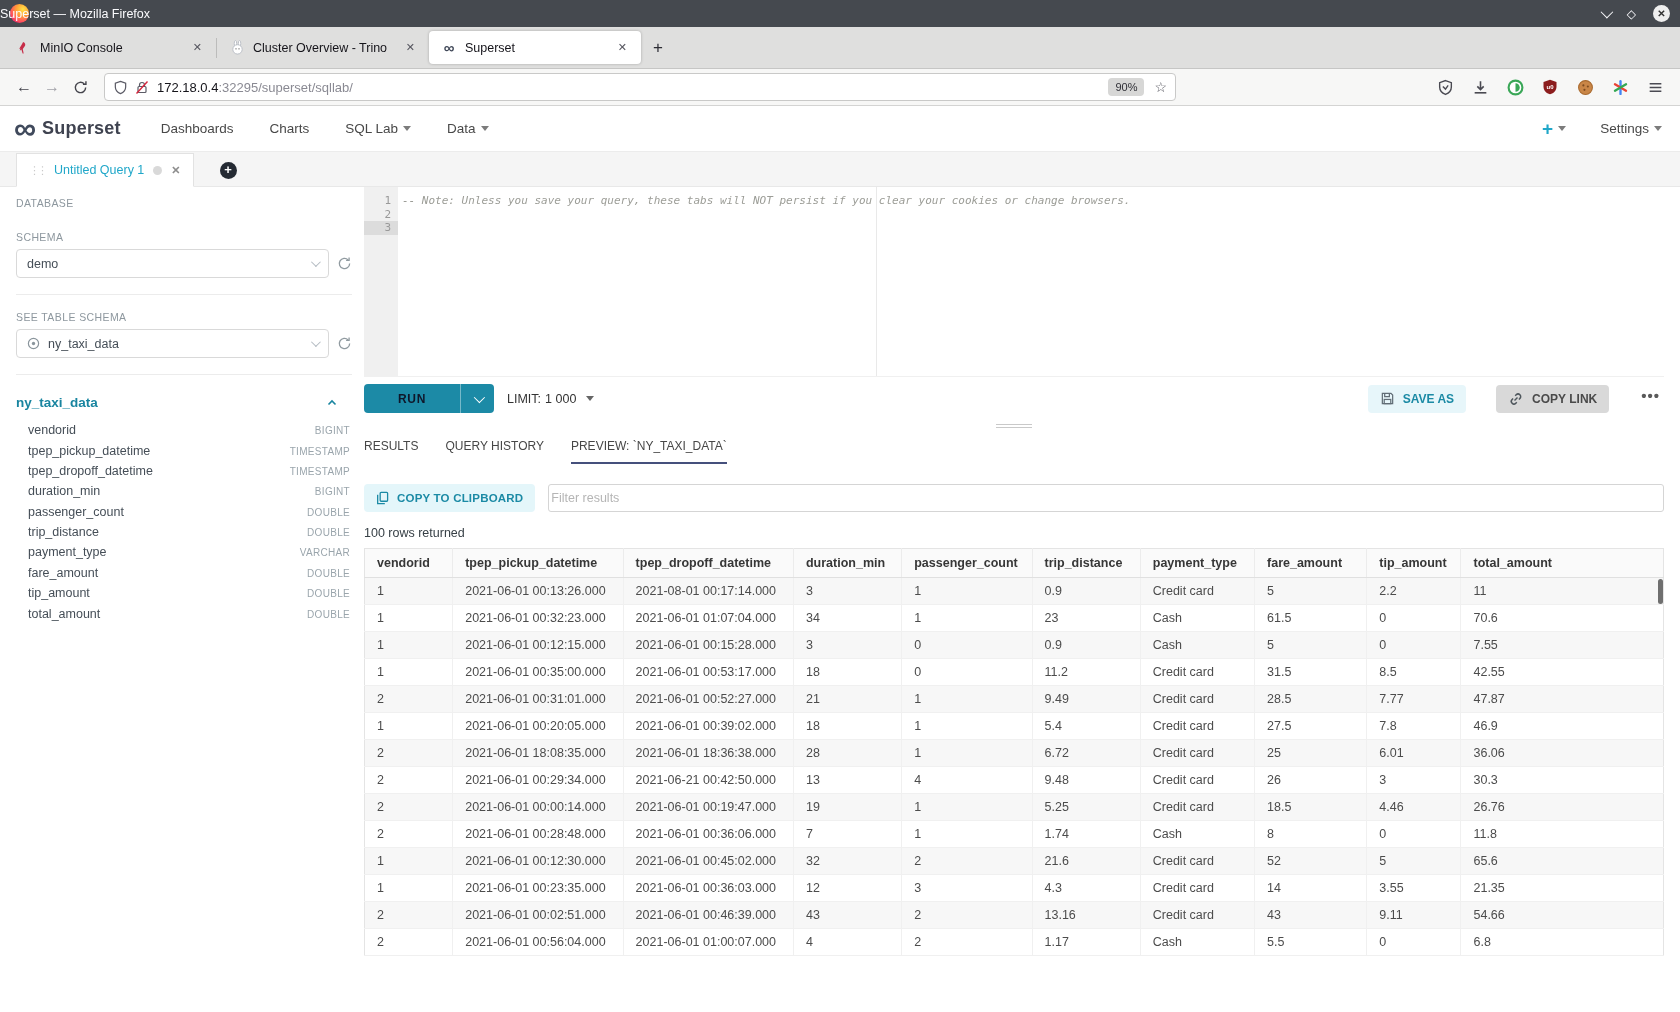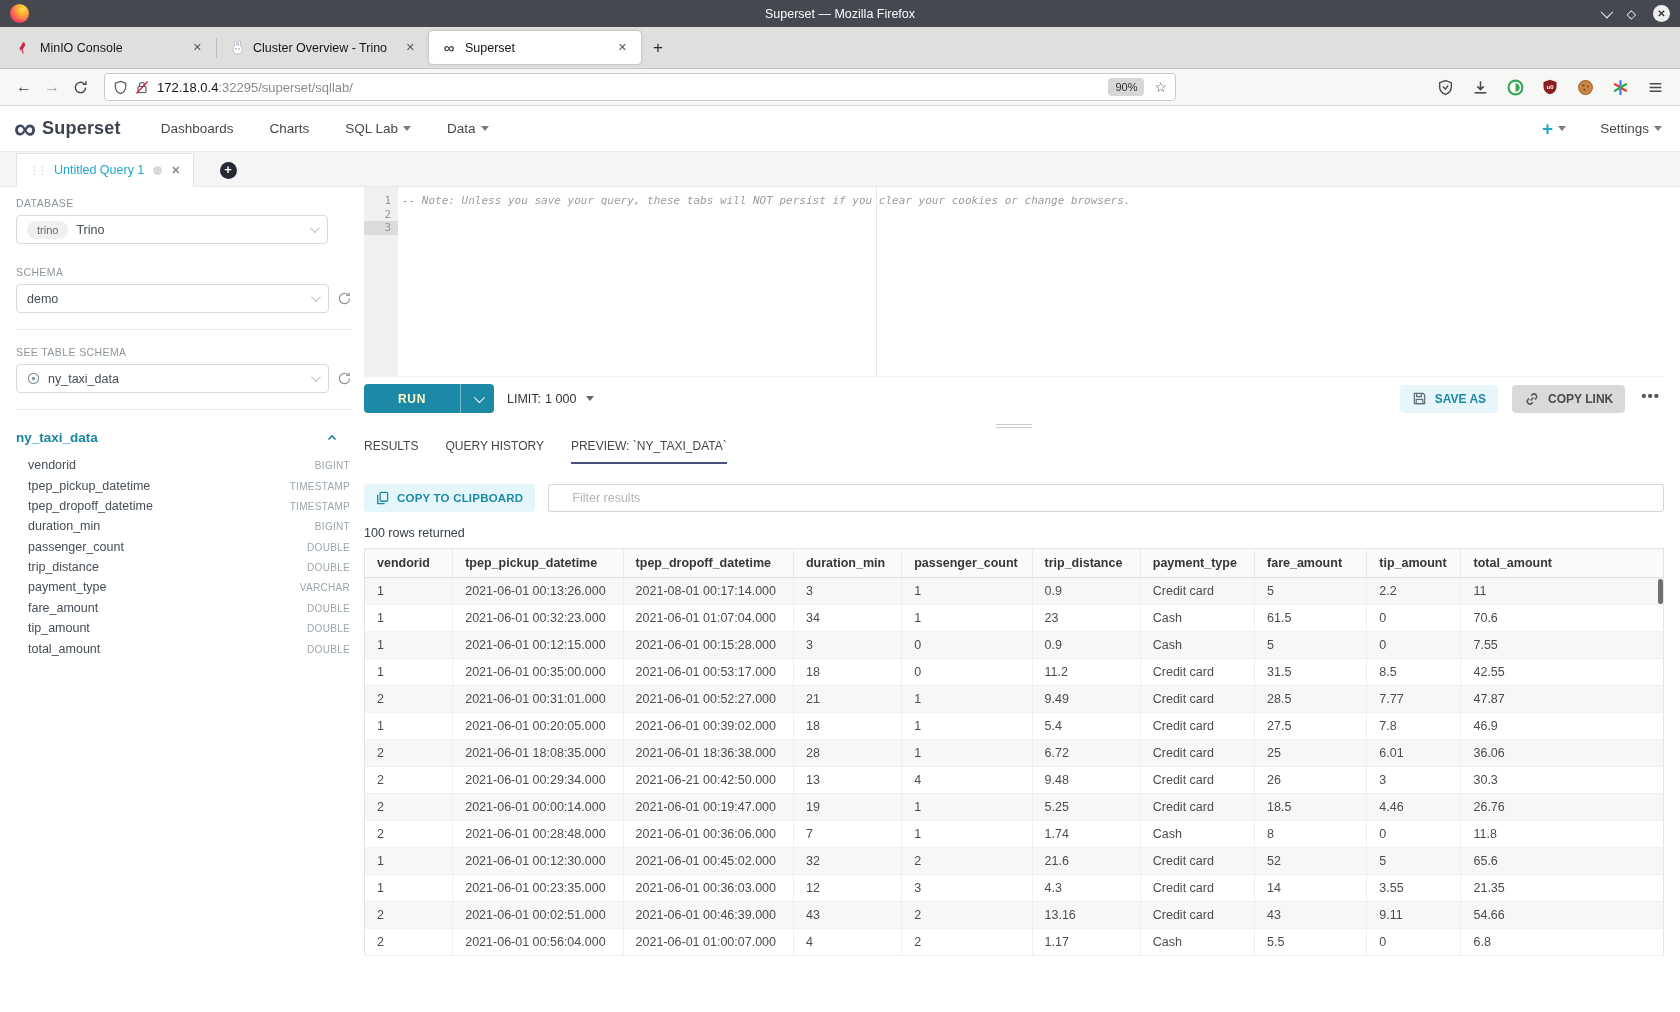--- a/index.html
+++ b/index.html
@@ -7,21 +7,21 @@
   body {
     width:1680px; height:1012px; overflow:hidden; background:#fff;
     font-family:"Liberation Sans", sans-serif; -webkit-font-smoothing:antialiased;
   }
   svg { display:block; }
 
   
   .titlebar { height:27px; background:#45494f; display:flex; align-items:center; position:relative; padding:0 10px; }
   .ff-logo { width:19px; height:19px; border-radius:50%;
     background: radial-gradient(circle at 68% 28%, #ffe247 0%, #ffa336 34%, #ff4f5e 66%, #b5007f 100%); }
-  .win-title { position:absolute; left:0; right:0; text-align:center; color:#fbfbfe; font-size:12.5px; }
+  .win-title { position:absolute; left:0; right:0; color:#fbfbfe; font-size:12.5px; }
   .win-controls { margin-left:auto; display:flex; align-items:center; gap:17px; z-index:2; }
   .wc { color:#fbfbfe; font-size:12px; line-height:1; }
   .wc-chevron { width:9px; height:9px; border-right:1.6px solid #fbfbfe; border-bottom:1.6px solid #fbfbfe; transform:rotate(45deg) translateY(-2px); }
   .wc-close { width:17px; height:17px; border-radius:50%; background:#efefef; color:#333; display:flex; align-items:center; justify-content:center; font-size:10px; font-weight:bold; }
 
   .tabstrip { height:42px; background:#dfdfde; border-bottom:1px solid #c6c6c5; display:flex; align-items:center; padding:0 4px; }
   .btab { height:33px; display:flex; align-items:center; gap:8px; padding:0 10px 0 12px; width:212px; border-radius:4px; position:relative; }
   .btab.active { background:#fff; box-shadow:0 0 3px rgba(0,0,0,.25); }
   .btab-sep { width:1px; height:20px; background:#bcbcbb; }
   .btab .fav { width:16px; height:16px; display:flex; align-items:center; justify-content:center; flex:none; }
@@ -89,43 +89,43 @@
   .print-margin { position:absolute; left:478px; top:0; bottom:0; width:1px; background:#e9e9e9; }
   .code-line { height:13.5px; padding-left:4px; position:relative; white-space:pre; color:#111; }
   .code-line.act { background:#f2f2f2; }
   .seg-comment { color:#9c9d97; font-style:italic; }
   .seg-keyword { font-weight:bold; color:#000; }
   .seg-plain { color:#111; }
   .cursor { display:inline-block; width:1.5px; height:11px; background:#333; vertical-align:-1px; margin-left:1px; }
 
   
   .run-row { height:44px; display:flex; align-items:center; border-top:1px solid #f0f0f0; }
-  .run-btn { height:29px; display:flex; border-radius:4px; overflow:hidden; background:#1c8aa6; color:#fef9c3; }
+  .run-btn { height:29px; display:flex; border-radius:4px; overflow:hidden; background:#1c8aa6; color:#0f172a; }
   .run-main { width:96px; display:flex; align-items:center; justify-content:center; font-size:12px; font-weight:bold; letter-spacing:0.6px; }
   .run-split { width:34px; display:flex; align-items:center; justify-content:center; border-left:1px solid rgba(255,255,255,.4); }
   .run-chev { width:8px; height:8px; border-right:1.8px solid #fff; border-bottom:1.8px solid #fff; transform:rotate(45deg) translateY(-2px); }
   .limit { margin-left:13px; display:flex; align-items:center; gap:4px; font-size:12.5px; color:#333; }
   .limit-caret { margin-left:6px; width:0; height:0; border-left:4px solid transparent; border-right:4px solid transparent; border-top:5px solid #666; }
-  .run-right { margin-left:auto; display:flex; align-items:center; gap:14px; }
+  .run-right { margin-left:auto; display:flex; align-items:center; gap:30px; }
   .btn-light { height:28px; border-radius:4px; display:flex; align-items:center; gap:8px; padding:0 12px; font-size:12px; font-weight:bold; }
   .btn-saveas { background:#e7f6fa; color:#1b8aa5; }
   .btn-copylink { background:#d9d9d9; color:#4a4a4a; }
   .more-dots { font-size:15px; color:#5a5a5a; letter-spacing:1px; font-weight:bold; padding:0 4px 6px 2px; }
 
   
   .south { flex:1; display:flex; flex-direction:column; }
   .drag-handle { width:36px; margin:2px auto 0; }
   .drag-handle div { height:1px; background:#c9c9c9; margin:2px 0; }
   .rtabs { display:flex; margin-top:9px; }
   .rtab { font-size:12px; color:#474747; margin-right:27px; padding-bottom:9px; border-bottom:2px solid transparent; }
   .rtab.active { border-bottom-color:#45507c; }
   .rbody { padding-top:20px; display:flex; flex-direction:column; flex:1; }
   .copy-row { display:flex; align-items:center; }
   .btn-copyclip { height:28px; background:#e4f6fa; color:#1b8aa5; border-radius:4px; display:flex; align-items:center; gap:8px; padding:0 12px; font-size:11.5px; font-weight:bold; letter-spacing:0.2px; flex:none; }
-  .filter-input { margin-left:13px; flex:1; height:28px; border:1px solid #d5d5d5; border-radius:3px; font-size:12.5px; color:#c2410c; padding:0 23px; font-family:"Liberation Sans", sans-serif; outline:none; }
+  .filter-input { margin-left:13px; flex:1; height:28px; border:1px solid #d5d5d5; border-radius:3px; font-size:12.5px; color:#c2410c; padding:0 2px; font-family:"Liberation Sans", sans-serif; outline:none; }
   .filter-input::placeholder { color:#b5b5b5; }
   .rows-returned { font-size:12.5px; color:#374046; margin:14px 0 8px 0; }
 
   .tablewrap { position:relative; }
   table.results { border-collapse:collapse; width:100%; table-layout:fixed; border:1px solid #e4e4e4; }
   table.results th { background:#fafafa; font-size:12.5px; font-weight:bold; color:#373737; text-align:left; height:29px; padding:0 0 0 12px; border-bottom:1px solid #e0e0e0; border-right:1px solid #ececec; white-space:nowrap; overflow:hidden; }
   table.results td { font-size:12.5px; color:#4c4c4c; height:27px; padding:0 0 0 12px; border-bottom:1px solid #f0f0f0; border-right:1px solid #f0f0f0; white-space:nowrap; overflow:hidden; }
   table.results th:last-child, table.results td:last-child { border-right:none; }
   table.results tbody tr:nth-child(odd) { background:#f7f7f7; }
   .vscroll-thumb { position:absolute; right:1px; top:31px; width:5px; height:25px; background:#6f6f6f; border-radius:3px; }
@@ -293,28 +293,20 @@
     <span class="qtab-dot"></span>
     <span class="qtab-close">✕</span>
   </div>
   <span class="qtab-add">+</span>
 </div>
 
 <div class="content">
 
   <div class="sidebar">
     <div class="side-label">DATABASE</div>
-    <div class="select-row">
-      <div class="sel">
-        <span class="pill">trino</span>
-        <span class="sel-text">Trino</span>
-        <span class="sel-caret"></span>
-      </div>
-      <span style="width:16px"></span>
-    </div>
 
     <div class="side-label" style="margin-top:22px">SCHEMA</div>
     <div class="select-row">
       <div class="sel">
         <span class="sel-text">demo</span>
         <span class="sel-caret"></span>
       </div>
       <span>
         <svg width="15" height="15" viewBox="0 0 16 16" fill="none" stroke="#909aa0" stroke-width="1.4">
             <path d="M13.5 8A5.5 5.5 0 1 1 11.9 4.1"></path>

